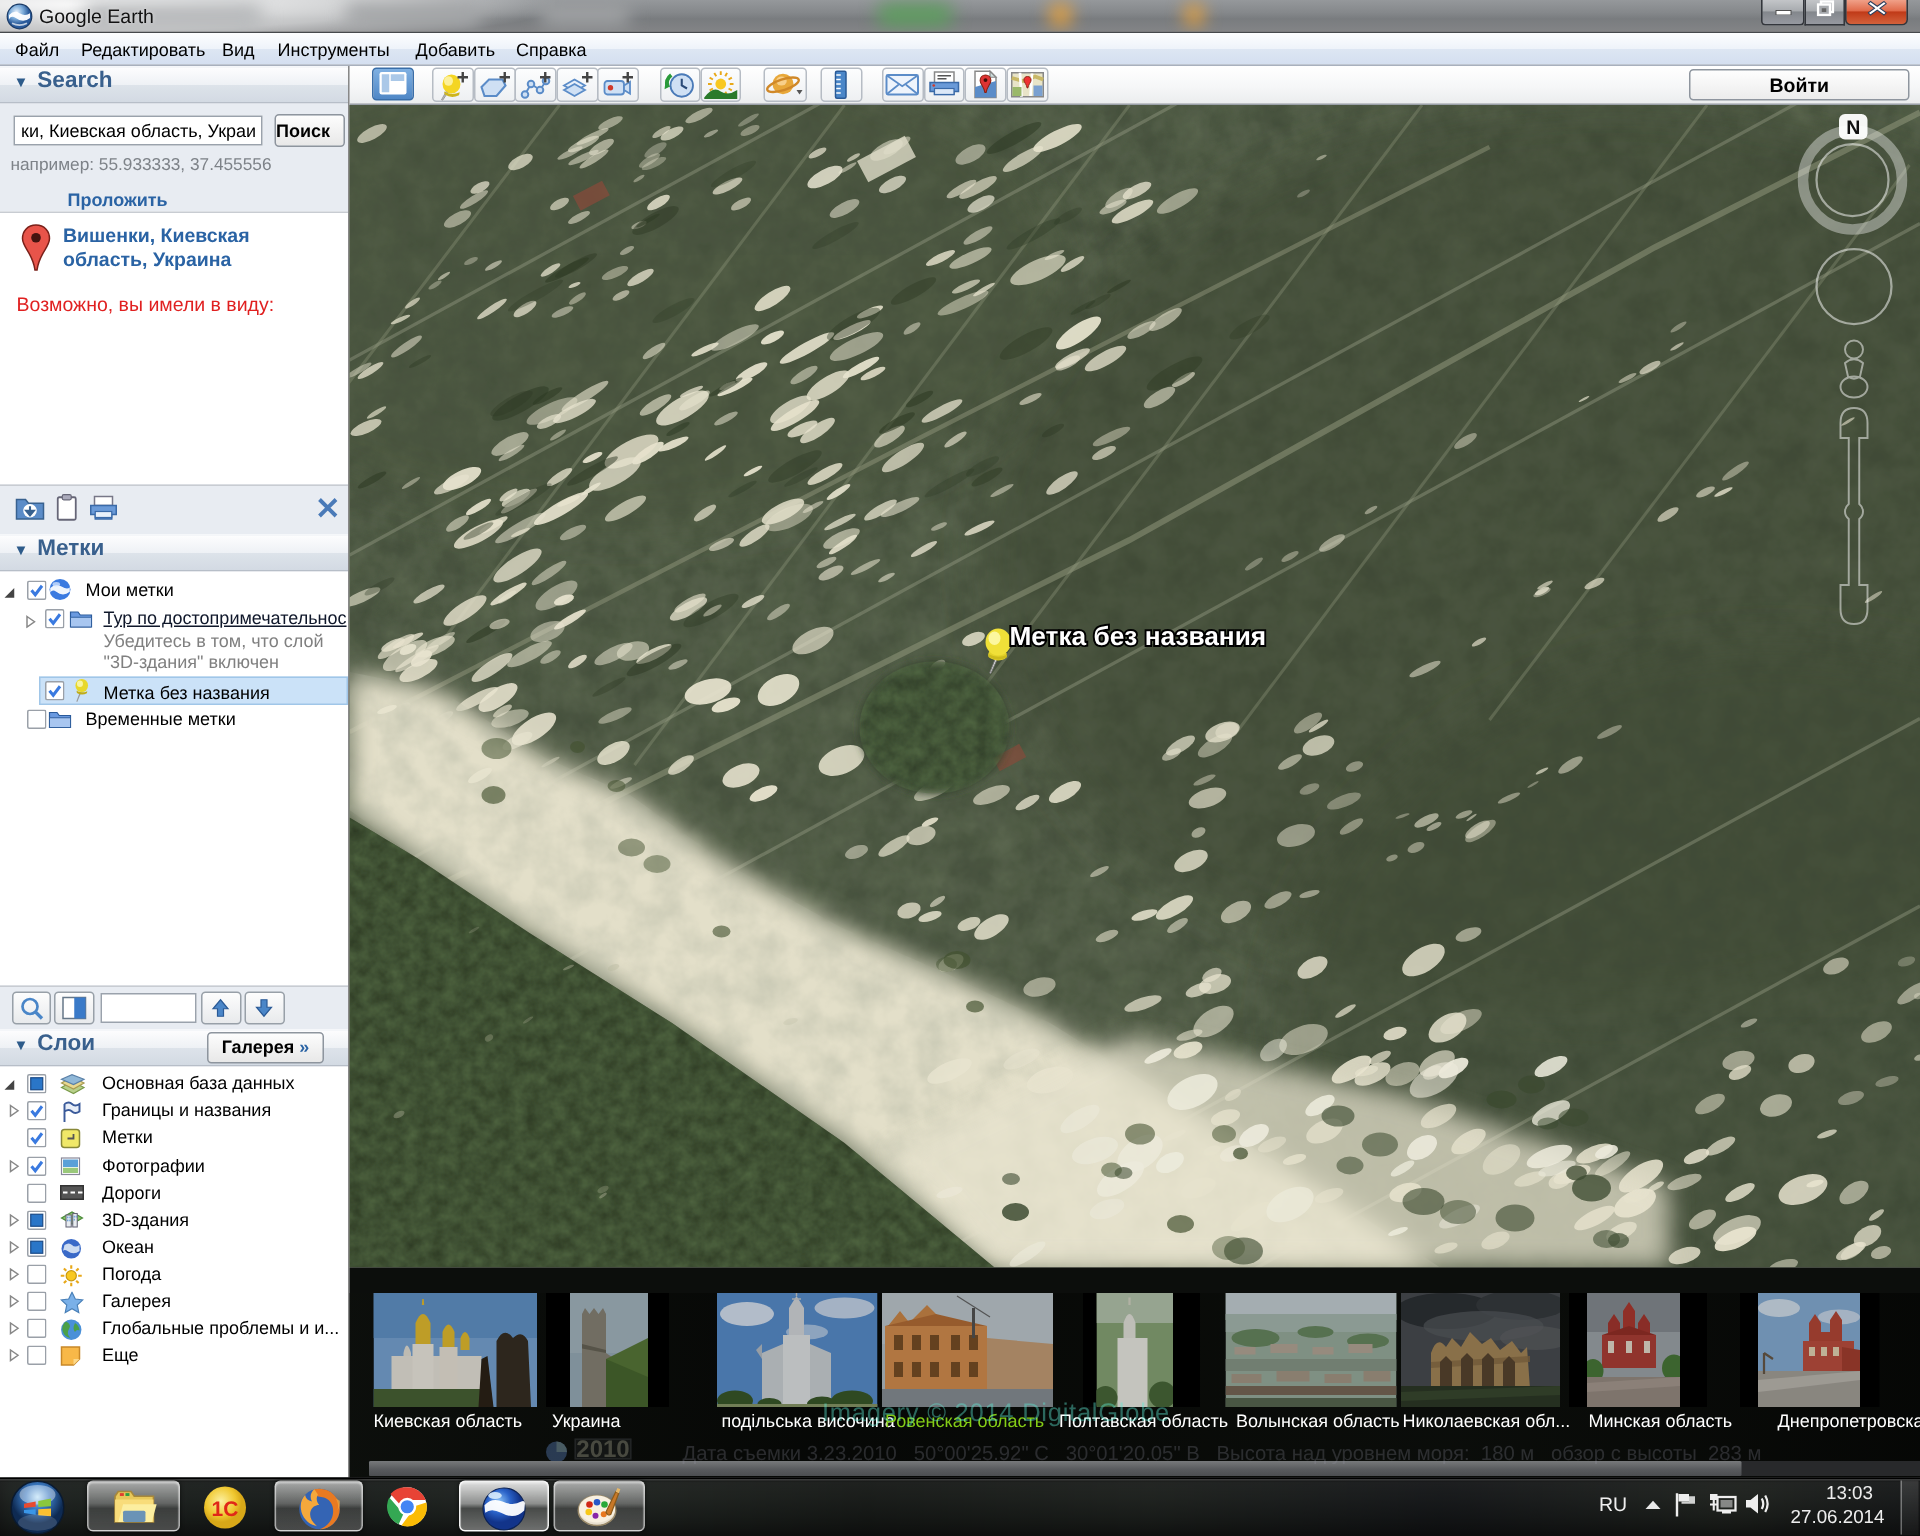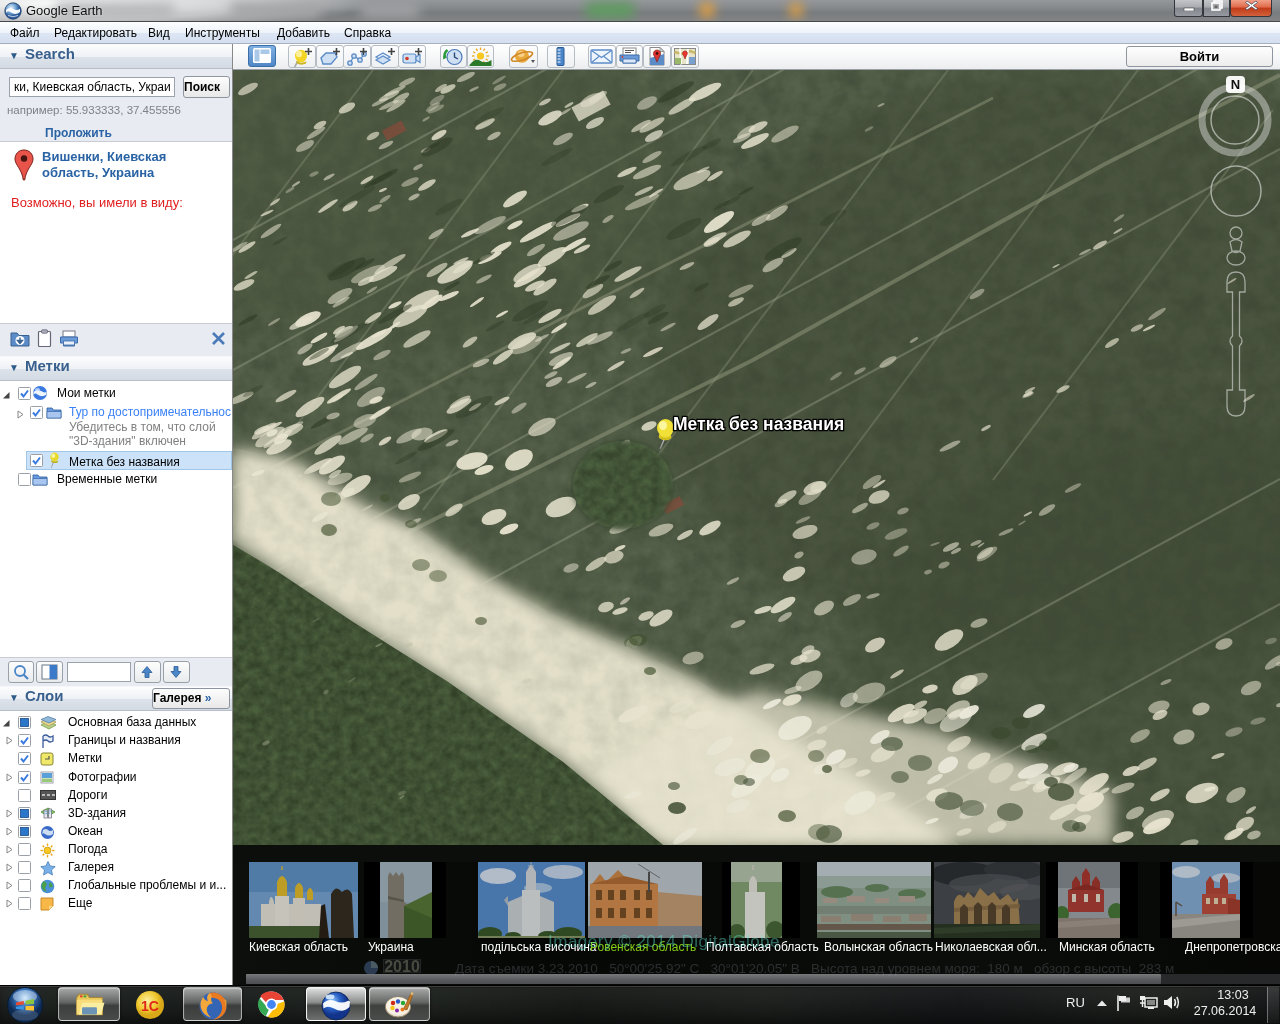--- a/index.html
+++ b/index.html
@@ -248,21 +248,21 @@
           <path d="M2 1 L7 4.5 L2 8 Z" fill="none" stroke="#888" stroke-width="1"></path>
         </svg>
 <svg style="position:absolute;left:30px;top:25px" width="13" height="13" viewBox="0 0 13 13">
           <rect x="0.5" y="0.5" width="12" height="12" rx="1" fill="#fff" stroke="#9aa0a8"></rect>
           <path d="M3 6.5 L5.5 9.5 L10 3.5" fill="none" stroke="#3a7ae0" stroke-width="2"></path>
         </svg>
 <svg style="position:absolute;left:46px;top:25px" width="16" height="13" viewBox="0 0 16 13">
           <path d="M1 2 L6 2 L7.5 4 L15 4 L15 12 L1 12 Z" fill="#6a9ae0" stroke="#2a5a9a" stroke-width="0.8"></path>
           <path d="M1 5.5 L15 5.5 L15 12 L1 12 Z" fill="#a8c6f0" stroke="#2a5a9a" stroke-width="0.6"></path>
         </svg>
-<div style="position:absolute;left:69px;top:24px;color:#3b82f6;">Тур по достопримечательнос</div>
+<div style="position:absolute;left:69px;top:24px;color:#0f172a;text-decoration:underline">Тур по достопримечательнос</div>
 <div style="position:absolute;left:69px;top:39px;color:#808080">Убедитесь в том, что слой</div>
 <div style="position:absolute;left:69px;top:53px;color:#808080">"3D-здания" включен</div>
 <div style="position:absolute;left:26px;top:70px;right:0;height:19px;background:#cbe2f8;border:1px solid #a0c6e8"></div>
 <svg style="position:absolute;left:30px;top:73px" width="13" height="13" viewBox="0 0 13 13">
           <rect x="0.5" y="0.5" width="12" height="12" rx="1" fill="#fff" stroke="#9aa0a8"></rect>
           <path d="M3 6.5 L5.5 9.5 L10 3.5" fill="none" stroke="#3a7ae0" stroke-width="2"></path>
         </svg>
 <svg style="position:absolute;left:47px;top:71px" width="14" height="17" viewBox="0 0 14 17">
           <path d="M7 10 L4.5 16 L3.9 15.7 L6.1 9.7" fill="#999"></path>
           <ellipse cx="7.5" cy="5" rx="4.2" ry="4.4" fill="#e8d82a"></ellipse>
@@ -294,21 +294,21 @@
               <path d="M6 3 L11 9 L8 9 L8 14 L4 14 L4 9 L1 9 Z" fill="#4a86c8" stroke="#2a5a96" stroke-width="0.8"></path>
             </g>
           </svg></div>
 <div style="position:absolute;left:163px;top:3px;width:27px;height:22px;border:1px solid #98a0a8;border-radius:3px;background:linear-gradient(180deg,#fdfdfd,#e8eaec)"><svg width="25" height="20" viewBox="0 0 25 20">
             <g transform="translate(6,1.5)">
               <path d="M6 14 L1 8 L4 8 L4 3 L8 3 L8 8 L11 8 Z" fill="#4a86c8" stroke="#2a5a96" stroke-width="0.8"></path>
             </g>
           </svg></div>
       </div>
   <div class="phead" style="position:relative"><span class="tri">▼</span>Слои
-    <div style="position:absolute;right:2px;top:1px;width:78px;height:21px;border:1px solid #8e959e;border-radius:3px;background:linear-gradient(180deg,#fdfdfd,#e8e8e8);font-size:12px;font-weight:bold;color:#000;text-align:left;line-height:19px">Галерея <span style="color:#2a63a4">»</span></div>
+    <div style="position:absolute;right:16px;top:1px;width:78px;height:21px;border:1px solid #8e959e;border-radius:3px;background:linear-gradient(180deg,#fdfdfd,#e8e8e8);font-size:12px;font-weight:bold;color:#000;text-align:center;line-height:19px">Галерея <span style="color:#2a63a4">»</span></div>
   </div>
   <div id="layerstree" style="position:relative;height:274px;background:#fff;font-size:12px;color:#000">
         <svg style="position:absolute;left:2px;top:8px" width="9" height="9" viewBox="0 0 9 9">
           <path d="M1 7.5 L7.5 7.5 L7.5 1 Z" fill="#444"></path>
         </svg>
 <svg style="position:absolute;left:18px;top:5px" width="13" height="13" viewBox="0 0 13 13">
           <rect x="0.5" y="0.5" width="12" height="12" rx="1" fill="#fff" stroke="#9aa0a8"></rect>
           <rect x="2.5" y="2.5" width="8" height="8" fill="#2a76c8" stroke="#1a4a88" stroke-width="0.8"></rect>
         </svg>
 <svg style="position:absolute;left:40px;top:5px" width="17" height="14" viewBox="0 0 17 14">

